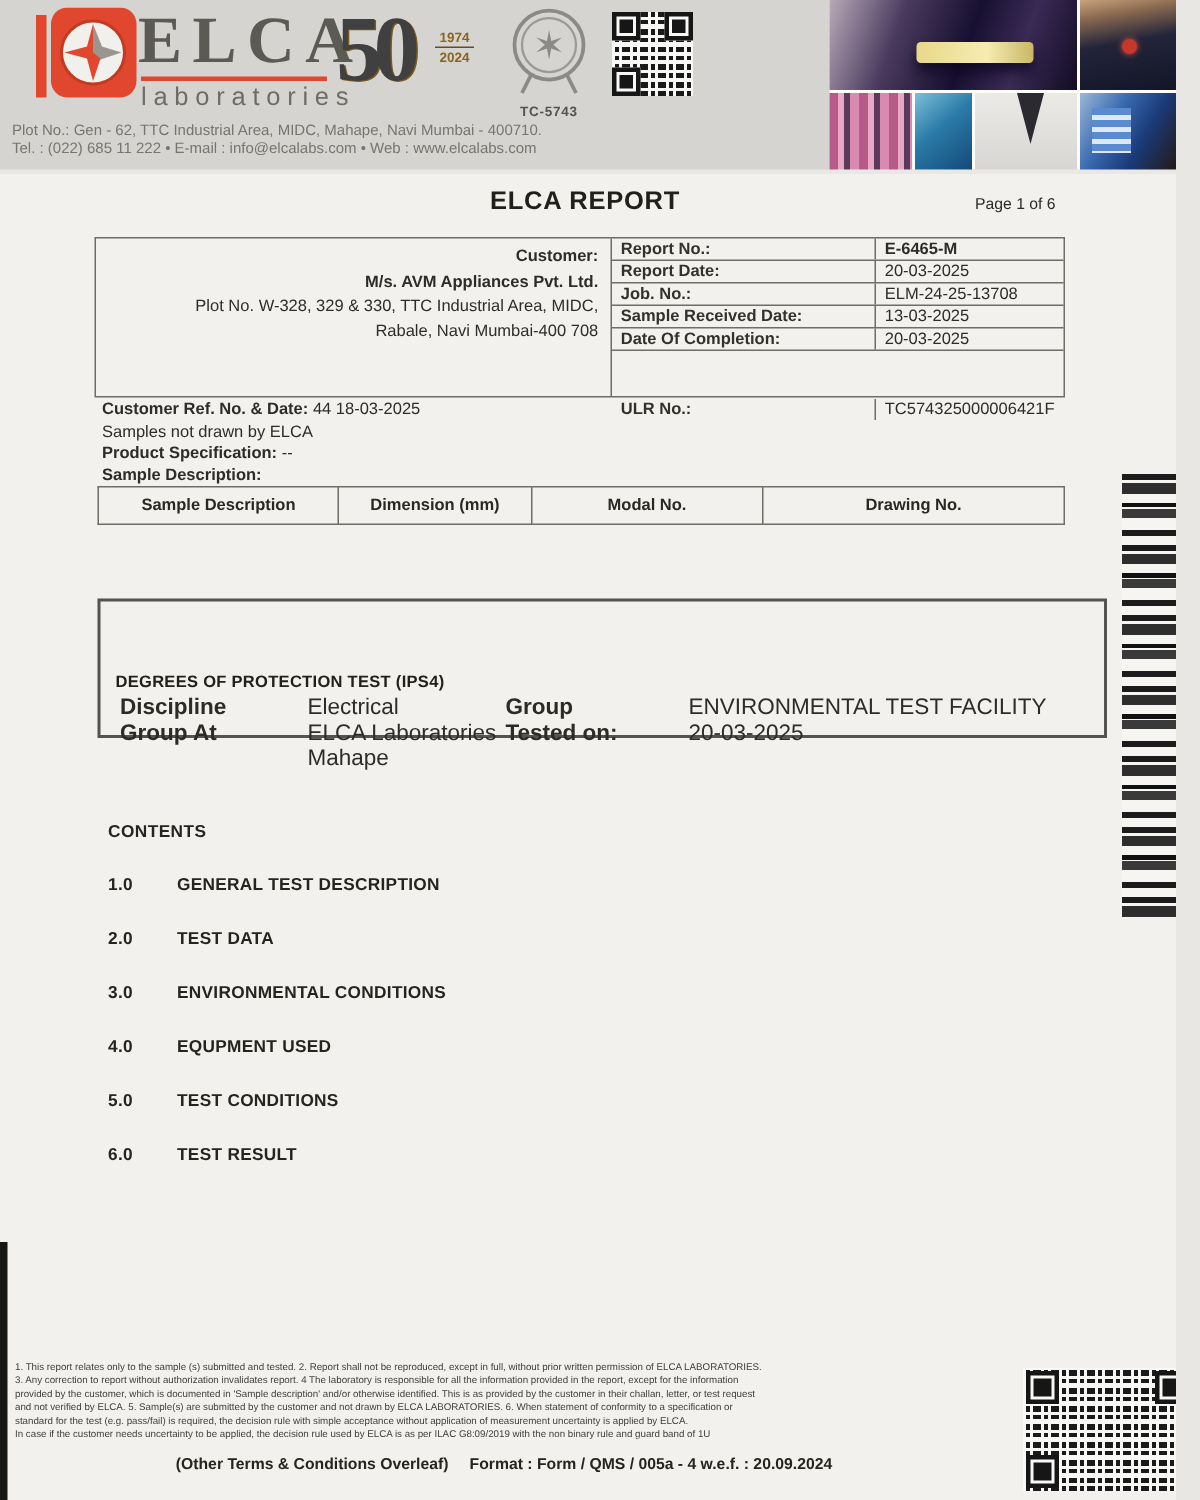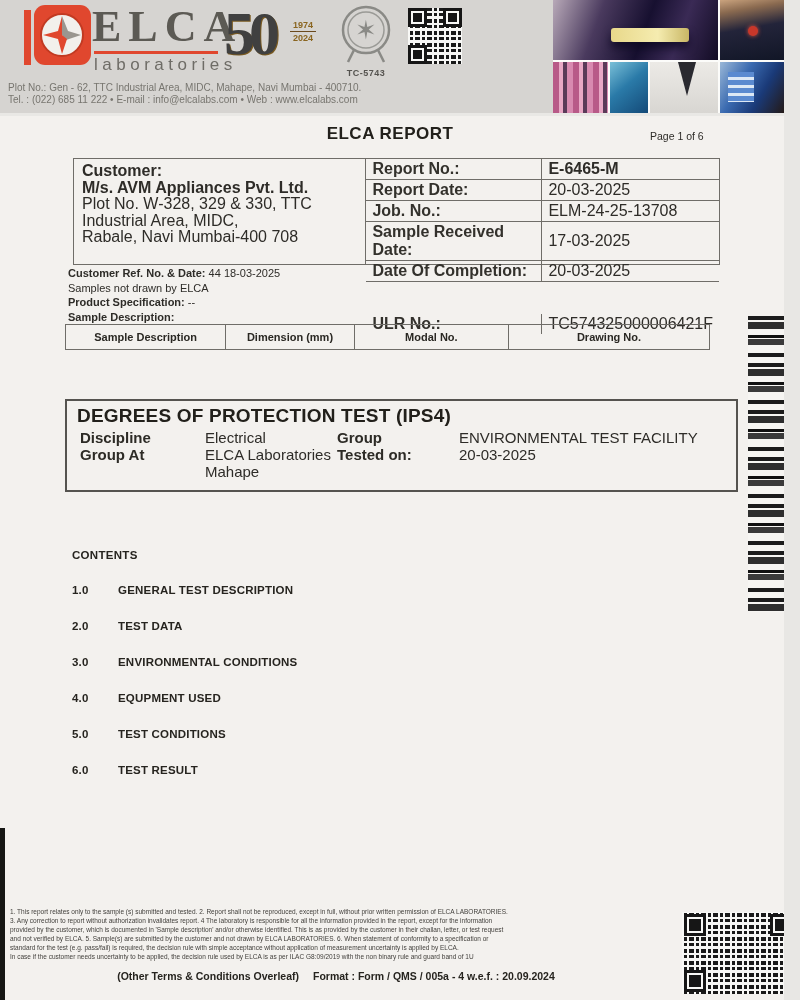--- a/index.html
+++ b/index.html
@@ -54,39 +54,39 @@
      background:linear-gradient(120deg,#9ab8d8 0%,#3a6ab0 30%,#1a3a78 55%,#241a18 85%,#100c0a 100%);}
   .ph-panel::after{content:"";position:absolute;left:8px;top:10px;width:26px;height:30px;
      background:repeating-linear-gradient(180deg,#5a8ad0 0 5px,#dce8f5 5px 8px);}
   .addr{position:absolute;left:8px;top:82px;font-size:10px;color:#77756f;line-height:12px;}
   
   .title{position:absolute;left:0;top:124px;width:780px;text-align:center;
          font-size:17px;font-weight:bold;letter-spacing:0.5px;color:#22201b;}
   .page-info{position:absolute;left:650px;top:130px;font-size:10.5px;color:#2e2c28;}
   .b{font-weight:bold;}
   .pre{white-space:pre-line;}
-  .cust-table{position:absolute;left:73px;top:158px;width:645px;height:105px;
-              border:1.5px solid #6f6d68;display:flex;font-size:16px;}
+  .cust-table{position:absolute;left:63px;top:158px;width:645px;height:105px;
+              border:1.5px solid #6f6d68;display:flex;font-size:11px;text-align:right;}
   .ct-left{width:339px;border-right:1.5px solid #6f6d68;padding:4px 8px;line-height:16.5px;}
   .ct-right{flex:1;display:flex;flex-direction:column;}
   .ct-row{flex:1;display:flex;border-bottom:1px solid #6f6d68;}
   .ct-row:last-child{border-bottom:none;margin-top:32px;}
   .ct-label{width:163px;border-right:1px solid #6f6d68;padding:1px 6px;display:flex;align-items:center;font-weight:bold;color:#33312c;}
   .ct-value{flex:1;padding:1px 6px;display:flex;align-items:center;}
   .ct-row.first .ct-value{font-weight:bold;}
   .line-row{position:absolute;left:68px;font-size:11px;}
   .sample-table{position:absolute;left:65px;top:324px;width:645px;border:1.5px solid #6f6d68;
                 border-collapse:collapse;font-size:11px;}
   .sample-table th,.sample-table td{border:1px solid #6f6d68;text-align:center;padding:3px 4px;}
   .sample-table th{font-weight:bold;height:18px;color:#2a2823;}
   .sample-table td{height:34px;line-height:14px;}
   .st-c0{width:155px}.st-c1{width:122px}.st-c2{width:150px}.st-c3{width:198px}
   .prot-box{position:absolute;left:65px;top:399px;width:669px;height:89px;
             border:2px solid #55534f;background:transparent;}
-  .prot-title{padding:4px 0 2px 10px;font-size:19px;font-weight:bold;letter-spacing:0.2px;color:#22201b;}
+  .prot-title{padding:4px 0 2px 10px;font-size:11px;font-weight:bold;letter-spacing:0.2px;color:#22201b;margin-top:44px;}
   .prot-row{display:grid;grid-template-columns:125px 132px 122px 1fr;padding-left:13px;
             font-size:15px;line-height:17px;align-items:start;}
   .prot-row .pl{font-weight:bold;color:#2d2b26;}
   .barcode{position:absolute;left:748px;top:316px;width:44px;height:296px;background:#f6f5f2;
      background-image:repeating-linear-gradient(180deg,
         #1c1c1c 0 4px,#f6f5f2 4px 6px,
         #2e2e2e 6px 13px,#f6f5f2 13px 19px,
         #111 19px 22px,#f6f5f2 22px 23px,
         #3a3a3a 23px 29px,#f6f5f2 29px 37px,
         #1c1c1c 37px 41px,#f6f5f2 41px 47px);}
@@ -180,21 +180,21 @@
       <div class="ct-row">
         <div class="ct-label">Report Date:</div>
         <div class="ct-value">20-03-2025</div>
       </div>
       <div class="ct-row">
         <div class="ct-label">Job. No.:</div>
         <div class="ct-value">ELM-24-25-13708</div>
       </div>
       <div class="ct-row">
         <div class="ct-label">Sample Received Date:</div>
-        <div class="ct-value">17-03-2025</div>
+        <div class="ct-value">13-03-2025</div>
       </div>
       <div class="ct-row">
         <div class="ct-label">Date Of Completion:</div>
         <div class="ct-value">20-03-2025</div>
       </div>
       <div class="ct-row">
         <div class="ct-label">ULR No.:</div>
         <div class="ct-value">TC574325000006421F</div>
       </div>
     </div>

